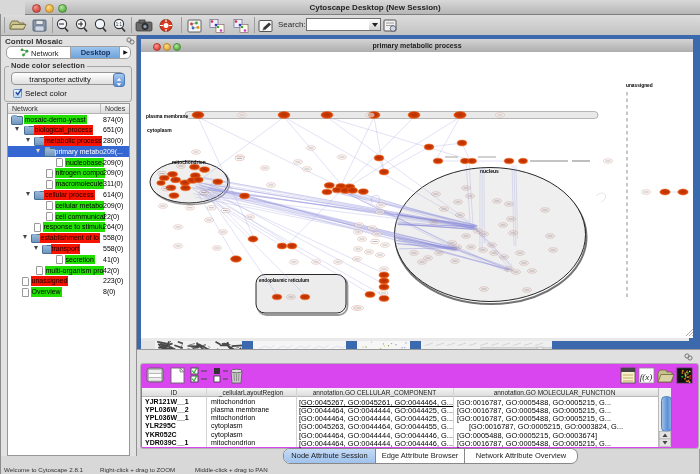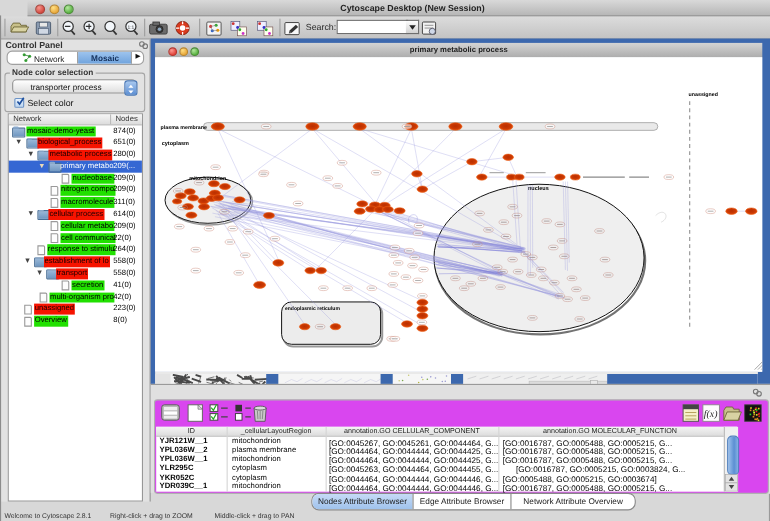--- a/index.html
+++ b/index.html
@@ -150,42 +150,42 @@
         <circle cx="393" cy="13.5" r="2.8" fill="#cfd8e8" stroke="#445" stroke-width="0.7"></circle>
       </g>
     </svg>
   <span style="position:absolute;left:278px;top:5px;font-size:8px;color:#2a2a2a;">Search:</span>
   <span style="position:absolute;left:306px;top:3px;width:63px;height:11px;background:#fff;border:1px solid #6e6e6e;"></span>
   <span style="position:absolute;left:369px;top:3px;width:11px;height:11px;background:linear-gradient(#fdfdfd,#d2d2d2);border:1px solid #6e6e6e;border-left:none;"></span>
   <span style="position:absolute;left:371.5px;top:7.5px;width:0;height:0;border-left:3px solid transparent;border-right:3px solid transparent;border-top:4px solid #222;"></span>
 </div>
 
 <div class="abs" id="cpanel">
-  <div class="abs" id="cptitle">Control Panel</div>
+  <div class="abs" id="cptitle">Control Mosaic</div>
   <svg class="abs" style="left:126px;top:1px" width="9" height="8" viewBox="0 0 9 8">
       <circle cx="3" cy="3" r="2.1" fill="none" stroke="#777" stroke-width="1"></circle>
       <circle cx="6" cy="5" r="2.1" fill="none" stroke="#777" stroke-width="1"></circle>
     </svg>
   <div class="abs" id="cptabs">
     <div class="abs" id="tabnet">
         <svg style="position:absolute;left:13px;top:1px" width="9" height="9" viewBox="0 0 9 9">
           <circle cx="2" cy="1.8" r="1.4" fill="#3aa43a"></circle>
           <circle cx="7" cy="3.2" r="1.4" fill="#3aa43a"></circle>
           <circle cx="3.5" cy="7" r="1.4" fill="#3aa43a"></circle>
           <path d="M2 1.8 L7 3.2 L3.5 7" stroke="#2a7a2a" stroke-width="0.7" fill="none"></path>
         </svg>
         <span style="position:absolute;left:24px;top:1.5px;font-size:7.5px;color:#222;">Network</span>
       </div>
-    <div class="abs" id="tabmos">Mosaic</div>
+    <div class="abs" id="tabmos">Desktop</div>
     <div class="abs" id="tabarr">▶</div>
   </div>
   <div class="abs" id="grouplab">Node color selection</div>
   <div class="abs" id="groupbox"></div>
   <div class="abs" id="combo">
-    <div class="abs" id="combotext">transporter process</div>
+    <div class="abs" id="combotext">transporter activity</div>
     <div class="abs" id="combobtn"><svg width="10" height="12" viewBox="0 0 10 12">
           <path d="M5 2 L7.3 4.8 L2.7 4.8 Z M5 10 L7.3 7.2 L2.7 7.2 Z" fill="#fff"></path>
         </svg></div>
   </div>
   <div class="abs" id="checkbox"></div>
   <svg class="abs" style="left:13.5px;top:52px" width="9" height="9" viewBox="0 0 9 9">
       <path d="M1.8 4.2 L3.8 6.6 L7.6 0.8" fill="none" stroke="#1d4f9e" stroke-width="1.5"></path>
     </svg>
   <div class="abs" id="checklab">Select color</div>
   <div class="abs" id="treebox">
@@ -666,21 +666,21 @@
         <span class="dh" style="left:0;width:64px;">ID</span>
         <span class="dh" style="left:64px;width:90px;">_cellularLayoutRegion</span>
         <span class="dh" style="left:154px;width:157px;">annotation.GO CELLULAR_COMPONENT</span>
         <span class="dh" style="left:311px;width:203px;">annotation.GO MOLECULAR_FUNCTION</span>
       </div>
       <div class="dcol" style="left:64px;"></div>
       <div class="dcol" style="left:154px;"></div>
       <div class="dcol" style="left:311px;"></div>
       <span class="drow" style="left:3px;top:9.5px;font-weight:bold;">YJR121W__1</span>
         <span class="drow" style="left:69px;top:9.5px;">mitochondrion</span>
-        <span class="drow" style="left:157px;top:9.5px;font-size:7.4px;">[GO:0045267, GO:0045261, GO:0044464, G...</span>
+        <span class="drow" style="left:157px;top:9.5px;font-size:7.4px;text-decoration:underline;">[GO:0045267, GO:0045261, GO:0044464, G...</span>
         <span class="drow" style="left:315px;top:9.5px;font-size:7.4px;">[GO:0016787, GO:0005488, GO:0005215, G...</span>
         <span class="drow" style="left:3px;top:17.8px;font-weight:bold;">YPL036W__2</span>
         <span class="drow" style="left:69px;top:17.8px;">plasma membrane</span>
         <span class="drow" style="left:157px;top:17.8px;font-size:7.4px;">[GO:0044464, GO:0044444, GO:0044425, G...</span>
         <span class="drow" style="left:315px;top:17.8px;font-size:7.4px;">[GO:0016787, GO:0005488, GO:0005215, G...</span>
         <span class="drow" style="left:3px;top:26.1px;font-weight:bold;">YPL036W__1</span>
         <span class="drow" style="left:69px;top:26.1px;">mitochondrion</span>
         <span class="drow" style="left:157px;top:26.1px;font-size:7.4px;">[GO:0044464, GO:0044444, GO:0044425, G...</span>
         <span class="drow" style="left:315px;top:26.1px;font-size:7.4px;">[GO:0016787, GO:0005488, GO:0005215, G...</span>
         <span class="drow" style="left:3px;top:34.4px;font-weight:bold;">YLR295C</span>
@@ -702,21 +702,21 @@
             <rect x="0.5" y="8" width="11" height="7.5" fill="#e3e3e3" stroke="#aaa" stroke-width="0.6"></rect>
             <path d="M6 2.5 L8.5 6 L3.5 6 Z" fill="#444"></path>
             <path d="M6 13.5 L8.5 10 L3.5 10 Z" fill="#444"></path>
           </svg>
         </div>
     </div>
   </div>
 </div>
 
 <div class="abs" id="btabs">
-  <div class="btab" style="width:91px;background:linear-gradient(#c6dbf6,#9fc2ec);border-right:1px solid #888;">Nodes Attribute Browser</div>
+  <div class="btab" style="width:91px;background:linear-gradient(#c6dbf6,#9fc2ec);border-right:1px solid #888;">Node Attribute Session</div>
   <div class="btab" style="width:88px;border-right:1px solid #888;">Edge Attribute Browser</div>
   <div class="btab" style="width:112px;">Network Attribute Overview</div>
 </div>
 
 <div class="abs" style="left:0;top:14px;width:1px;height:460px;background:#8c8c8c;"></div>
 <div class="abs" style="left:699px;top:449px;width:1px;height:25px;background:#9a9a9a;"></div>
 <div class="abs" id="status">
   <span style="position:absolute;left:4px;top:2px;">Welcome to Cytoscape 2.8.1</span>
   <span style="position:absolute;left:100px;top:2px;">Right-click + drag to ZOOM</span>
   <span style="position:absolute;left:195px;top:2px;">Middle-click + drag to PAN</span>

